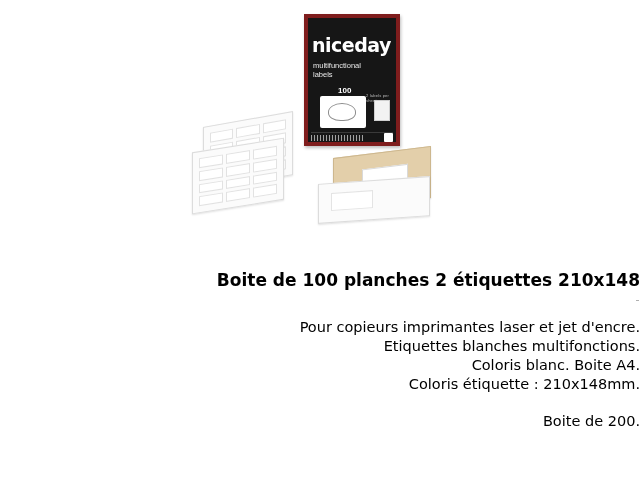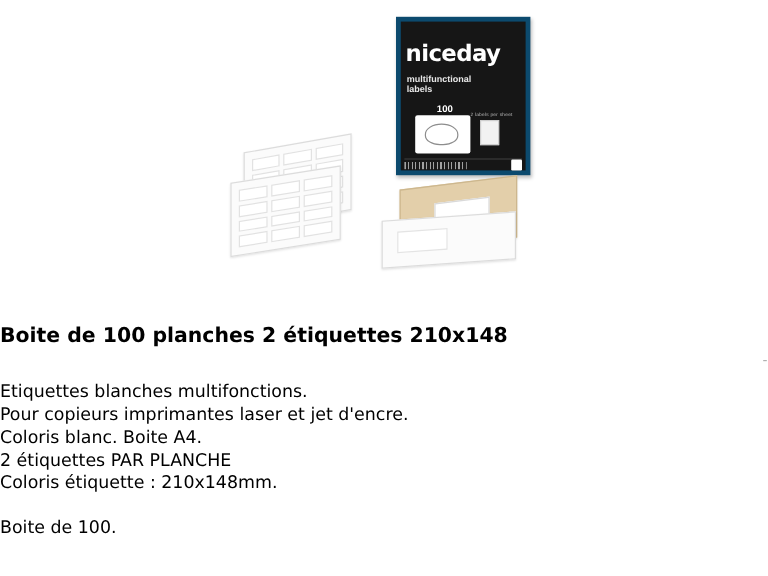--- a/index.html
+++ b/index.html
@@ -20,25 +20,25 @@
   .product-image {
     position: relative;
     width: 640px;
     height: 255px;
     background: #ffffff;
   }
 
   
   .box {
     position: absolute;
-    left: 330px;
+    left: 304px;
     top: 14px;
-    width: 112px;
+    width: 96px;
     height: 132px;
-    background: #0c4a6e;
+    background: #7f1d1d;
     box-shadow: 1px 2px 3px rgba(0,0,0,0.25);
     overflow: hidden;
   }
   .box-inner {
     position: absolute;
     left: 4px;
     top: 4px;
     right: 4px;
     bottom: 4px;
     background: #161616;
@@ -52,21 +52,21 @@
     font-weight: bold;
     letter-spacing: -0.5px;
     font-family: "DejaVu Sans", sans-serif;
   }
   .box-sub {
     position: absolute;
     left: 9px;
     top: 47px;
     color: #e8e8e8;
     font-size: 7.5px;
-    font-weight: bold;
+    font-weight: normal;
     line-height: 9px;
     width: 60px;
   }
   .box-count {
     position: absolute;
     left: 34px;
     top: 72px;
     color: #ffffff;
     font-size: 8px;
     font-weight: bold;
@@ -208,21 +208,21 @@
     border: 1px solid #e4e4e4;
     background: #ffffff;
   }
 
   
   .text-block {
     position: absolute;
     left: 0;
     top: 270px;
     width: 640px;
-    text-align: left;
+    text-align: right;
   }
   .product-title {
     font-size: 17px;
     font-weight: bold;
     font-family: "DejaVu Sans", sans-serif;
     color: #000000;
     margin: 0 0 28px 0;
     line-height: 20px;
   }
   .desc-list {
@@ -310,22 +310,21 @@
 
   <div class="sheet front">
     <div class="front-label"></div>
   </div>
 
 </div>
 
 <div class="text-block">
   <h1 class="product-title">Boite de 100 planches 2 étiquettes 210x148</h1>
   <ul class="desc-list">
+    <li>Pour copieurs imprimantes laser et jet d'encre.</li>
     <li>Etiquettes blanches multifonctions.</li>
-    <li>Pour copieurs imprimantes laser et jet d'encre.</li>
     <li>Coloris blanc. Boite A4.</li>
-    <li>2 étiquettes PAR PLANCHE</li>
     <li>Coloris étiquette : 210x148mm.</li>
   </ul>
-  <div class="desc-footer">Boite de 100.</div>
+  <div class="desc-footer">Boite de 200.</div>
 </div>
 
 <div class="right-tick"></div>
 
 </body></html>

